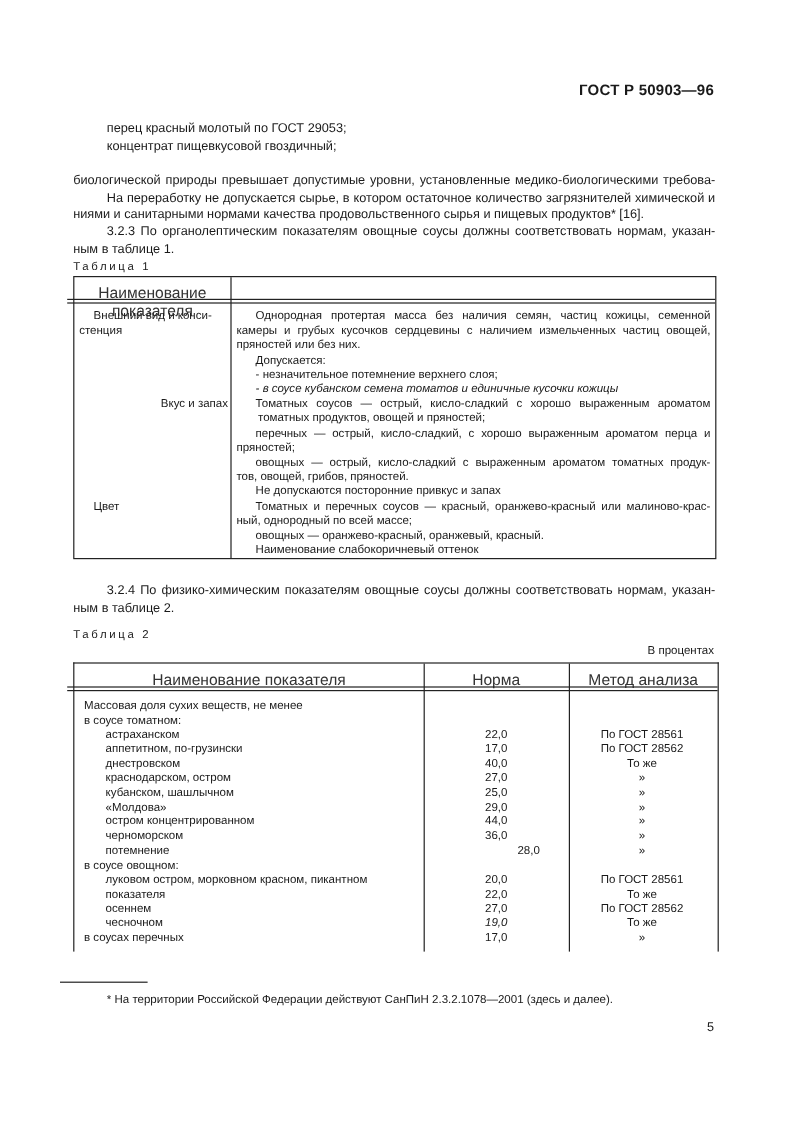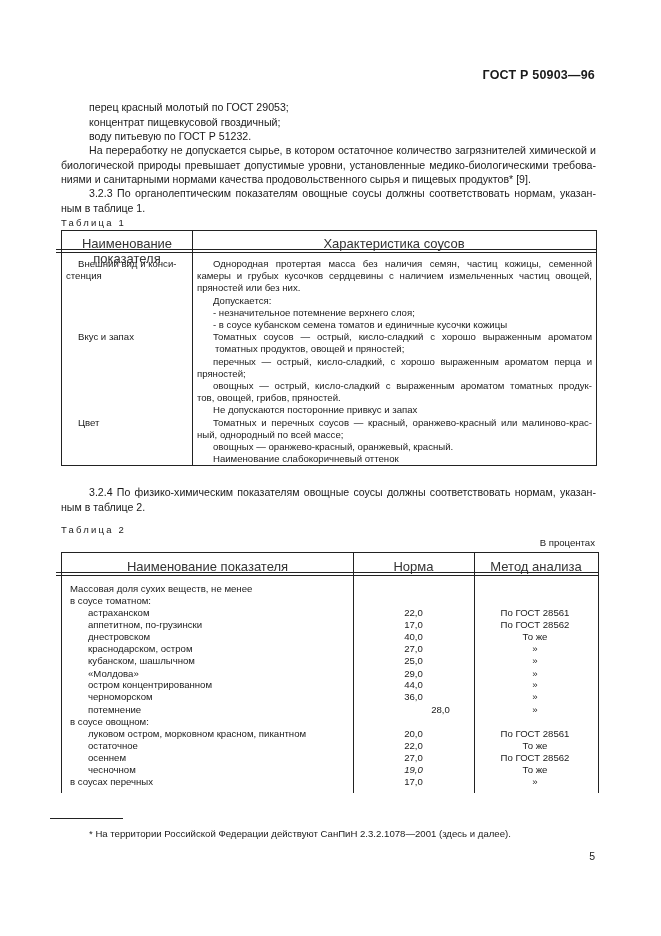--- a/index.html
+++ b/index.html
@@ -23,54 +23,52 @@
   .foot { left: 50px; top: 818px; width: 73px; border-top: 1px solid #222; }
 </style>
 </head>
 <body>
 
 <div class="abs hdr">ГОСТ Р 50903—96</div>
 
 <div class="abs para" style="top:100px;">
   <div class="line ind">перец красный молотый по ГОСТ 29053;</div>
   <div class="line ind">концентрат пищевкусовой гвоздичный;</div>
-  <div class="line ind">воду питьевую по ГОСТ Р 51232.</div>
 </div>
 
 <div class="abs para" style="top:143px;">
+  <div class="just">биологической природы превышает допустимые уровни, установленные медико-биологическими требова-</div>
   <div class="just ind">На переработку не допускается сырье, в котором остаточное количество загрязнителей химической и</div>
-  <div class="just">биологической природы превышает допустимые уровни, установленные медико-биологическими требова-</div>
-  <div class="line">ниями и санитарными нормами качества продовольственного сырья и пищевых продуктов* [9].</div>
+  <div class="line">ниями и санитарными нормами качества продовольственного сырья и пищевых продуктов* [16].</div>
 </div>
 
 <div class="abs para" style="top:186px;">
   <div class="just ind">3.2.3 По органолептическим показателям овощные соусы должны соответствовать нормам, указан-</div>
   <div class="line">ным в таблице 1.</div>
 </div>
 
 <div class="abs caption" style="left:61px; top:217px;">Таблица 1</div>
 <div class="abs tbl" id="table1" style="left:61px; top:230px; width:536px; height:236px;">
   <div class="vline" style="left:130px;"></div>
   <div class="abs th" style="left:0; width:130px; top:5px;">Наименование показателя</div>
-  <div class="abs th" style="left:130px; right:0; top:5px;">Характеристика соусов</div>
   <div class="hline" style="top:18px;"></div>
   <div class="hline" style="top:21px;"></div>
   <div id="t1body" class="abs" style="left:0; right:0; top:27px;">
       <div class="abs cell" style="left: 0px; width: 128px; top: 0px;">
         <div style="padding-left: 16px; white-space: nowrap;">Внешний вид и конси-</div>
         <div style="padding-left: 4px; white-space: nowrap;">стенция</div>
       </div>
       <div class="abs cell" style="left: 135px; width: 395px; top: 0px; white-space: normal; text-indent: 16px; text-align: justify; text-align-last: justify;">Однородная протертая масса без наличия семян, частиц кожицы, семенной</div>
       <div class="abs cell" style="left: 135px; width: 395px; top: 12.2px; white-space: normal; text-align: justify; text-align-last: justify;">камеры и грубых кусочков сердцевины с наличием измельченных частиц овощей,</div>
       <div class="abs cell" style="left: 135px; width: 395px; top: 24.4px; white-space: nowrap;">пряностей или без них.</div>
       <div class="abs cell" style="left: 135px; width: 395px; top: 36.6px; white-space: nowrap; text-indent: 16px;">Допускается:</div>
       <div class="abs cell" style="left: 135px; width: 395px; top: 48.8px; white-space: nowrap; text-indent: 16px;">- незначительное потемнение верхнего слоя;</div>
-      <div class="abs cell" style="left: 135px; width: 395px; top: 61px; white-space: nowrap; text-indent: 16px;">- в соусе кубанском семена томатов и единичные кусочки кожицы</div>
+      <div class="abs cell" style="left: 135px; width: 395px; top: 61px; white-space: nowrap; text-indent: 16px; font-style: italic;">- в соусе кубанском семена томатов и единичные кусочки кожицы</div>
       <div class="abs cell" style="left: 0px; width: 128px; top: 73.2px;">
-        <div style="padding-left: 16px; white-space: nowrap;">Вкус и запах</div>
+        <div style="padding-left: 16px; white-space: nowrap; text-align: right;">Вкус и запах</div>
       </div>
       <div class="abs cell" style="left: 135px; width: 395px; top: 73.2px; white-space: normal; text-indent: 16px; text-align: justify; text-align-last: justify;">Томатных соусов — острый, кисло-сладкий с хорошо выраженным ароматом</div>
       <div class="abs cell" style="left: 153px; width: 395px; top: 85.4px; white-space: nowrap;">томатных продуктов, овощей и пряностей;</div>
       <div class="abs cell" style="left: 135px; width: 395px; top: 97.6px; white-space: normal; text-indent: 16px; text-align: justify; text-align-last: justify;">перечных — острый, кисло-сладкий, с хорошо выраженным ароматом перца и</div>
       <div class="abs cell" style="left: 135px; width: 395px; top: 109.8px; white-space: nowrap;">пряностей;</div>
       <div class="abs cell" style="left: 135px; width: 395px; top: 122px; white-space: normal; text-indent: 16px; text-align: justify; text-align-last: justify;">овощных — острый, кисло-сладкий с выраженным ароматом томатных продук-</div>
       <div class="abs cell" style="left: 135px; width: 395px; top: 134.2px; white-space: nowrap;">тов, овощей, грибов, пряностей.</div>
       <div class="abs cell" style="left: 135px; width: 395px; top: 146.4px; white-space: nowrap; text-indent: 16px;">Не допускаются посторонние привкус и запах</div>
       <div class="abs cell" style="left: 0px; width: 128px; top: 158.6px;">
         <div style="padding-left: 16px; white-space: nowrap;">Цвет</div>
@@ -157,21 +155,21 @@
         <div class="t2row" style="left: 8px;">в соусе овощном:</div>
         <div class="t2row" style="left: 291px; width: 121px; text-align: center;"></div>
         <div class="t2row" style="left: 412px; width: 122px; text-align: center;"></div>
       </div>
       <div class="abs" style="left: 0px; right: 0px; top: 144.6px; height: 12.05px;">
         <div class="t2row" style="left: 26px;">луковом остром, морковном красном, пикантном</div>
         <div class="t2row" style="left: 291px; width: 121px; text-align: center;">20,0</div>
         <div class="t2row" style="left: 412px; width: 122px; text-align: center;">По ГОСТ 28561</div>
       </div>
       <div class="abs" style="left: 0px; right: 0px; top: 156.65px; height: 12.05px;">
-        <div class="t2row" style="left: 26px;">остаточное</div>
+        <div class="t2row" style="left: 26px;">показателя</div>
         <div class="t2row" style="left: 291px; width: 121px; text-align: center;">22,0</div>
         <div class="t2row" style="left: 412px; width: 122px; text-align: center;">То же</div>
       </div>
       <div class="abs" style="left: 0px; right: 0px; top: 168.7px; height: 12.05px;">
         <div class="t2row" style="left: 26px;">осеннем</div>
         <div class="t2row" style="left: 291px; width: 121px; text-align: center;">27,0</div>
         <div class="t2row" style="left: 412px; width: 122px; text-align: center;">По ГОСТ 28562</div>
       </div>
       <div class="abs" style="left: 0px; right: 0px; top: 180.75px; height: 12.05px;">
         <div class="t2row" style="left: 26px;">чесночном</div>

